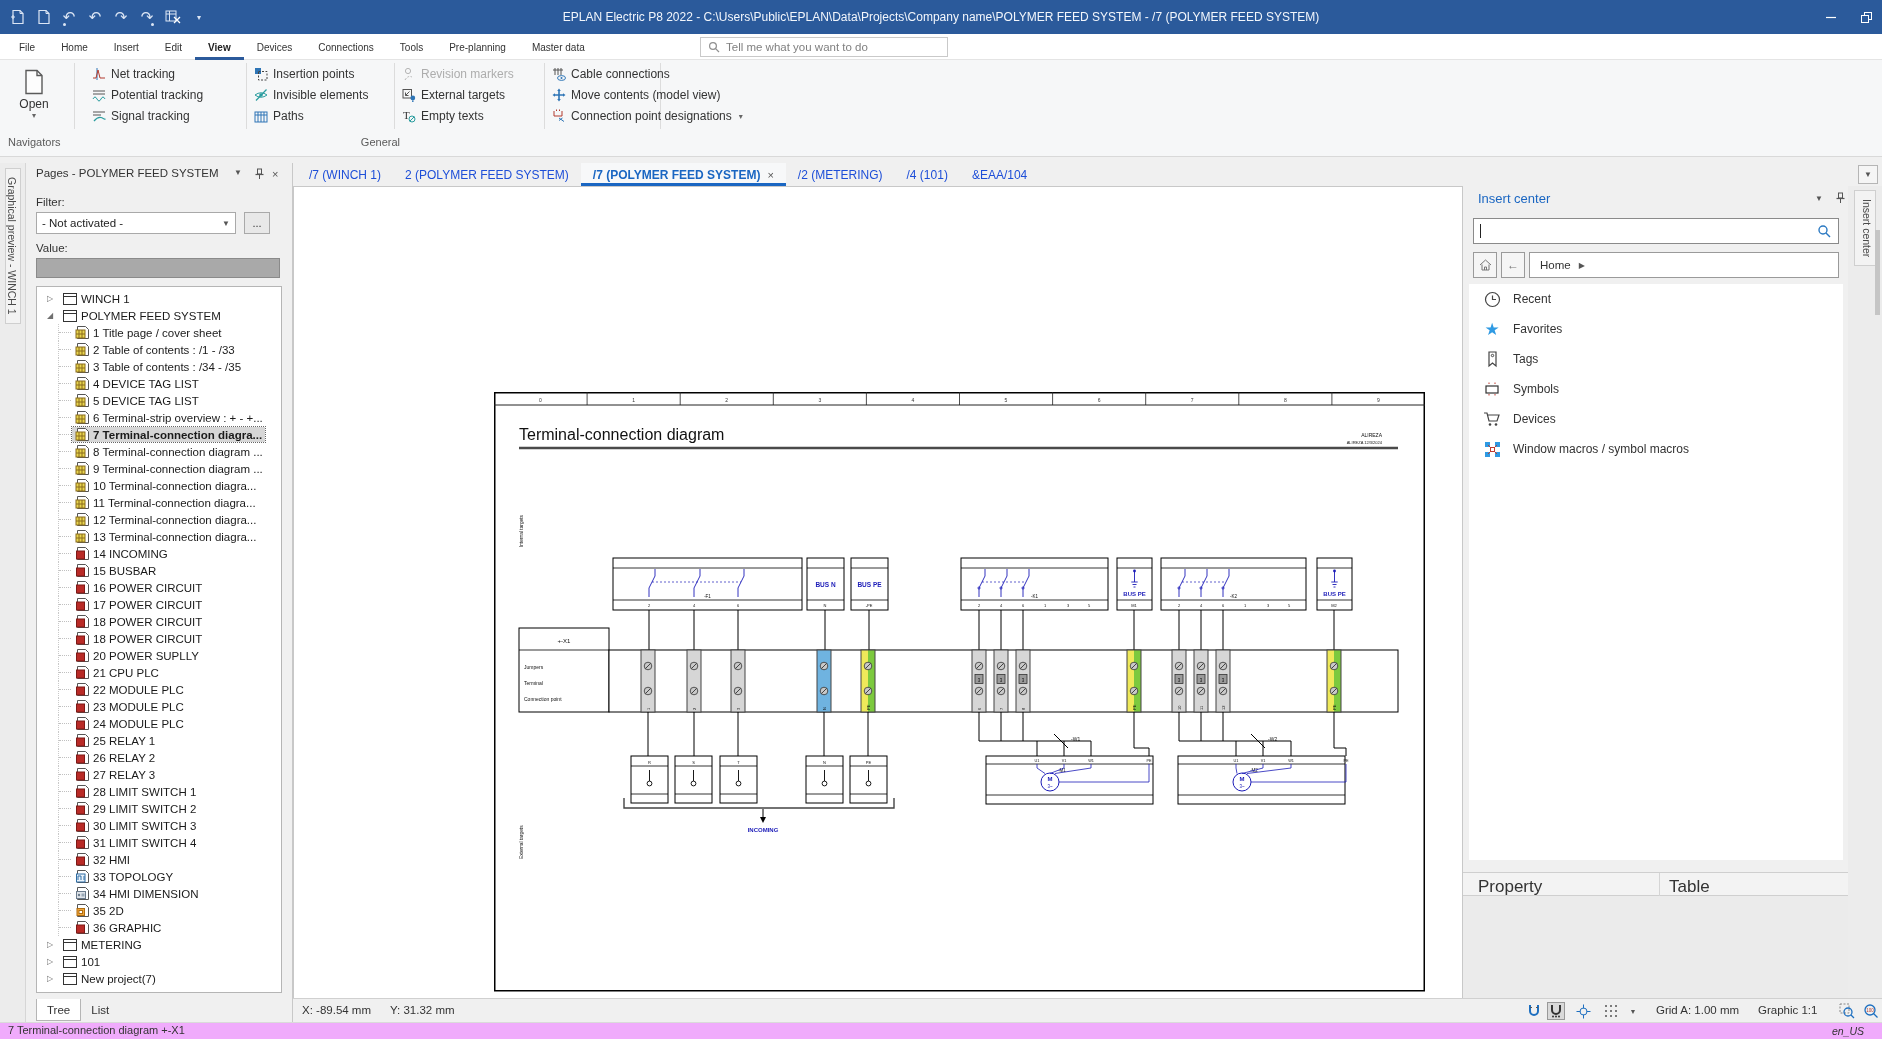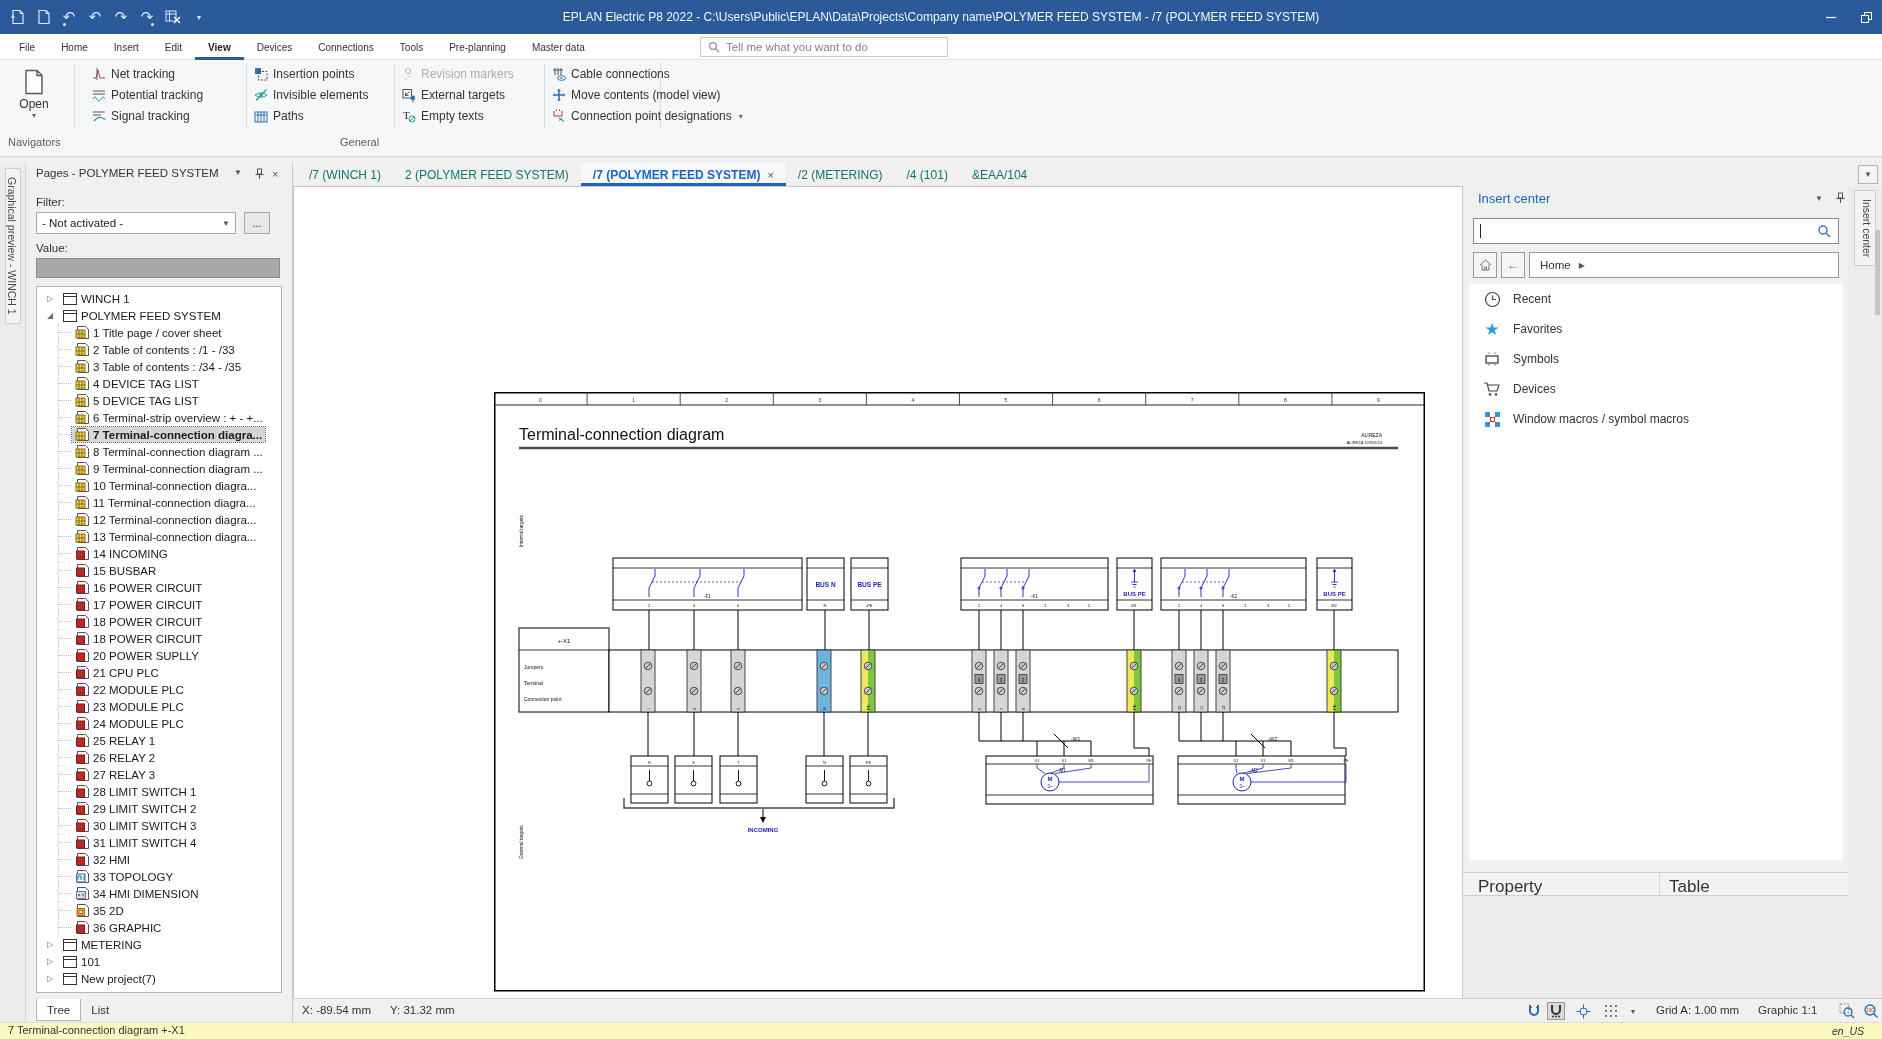--- a/index.html
+++ b/index.html
@@ -55,21 +55,21 @@
   .trow.child{padding-left:22px;}
   .trow.child::before{content:'';position:absolute;left:21px;top:0;bottom:0;border-left:1px dotted #c9c9c9;}
   .rowin{display:flex;align-items:center;gap:4px;padding:0 3px;height:15px;}
   .trow.sel .rowin{background:#d6d6d6;outline:1px dotted #666;font-weight:bold;}
   .ticon{display:inline-flex;flex:none;}
   #ptabs{left:10px;top:836px;display:flex;}
   .ptab{height:21px;padding:0 10px;font-size:11.5px;color:#333;display:flex;align-items:center;}
   .ptab.active{background:#fff;border:1px solid #b5b5b5;border-top:none;}
   
   #tabbar{left:293px;top:163px;width:1589px;height:23px;background:#f0f0f0;display:flex;align-items:stretch;padding-left:4px;box-sizing:border-box;}
-  .dtab{padding:0 12px;font-size:12px;color:#0f766e;display:flex;align-items:center;gap:7px;white-space:nowrap;}
+  .dtab{padding:0 12px;font-size:12px;color:#1d4ed8;display:flex;align-items:center;gap:7px;white-space:nowrap;}
   .dtab.active{color:#1a66c2;font-weight:bold;box-shadow:inset 0 -3px 0 #1a66c2;background:#f7f8f9;}
   .dtab .x{color:#555;font-size:11px;font-weight:normal;}
   #taboverflow{left:1858px;top:165px;width:20px;height:19px;background:#f5f5f5;border:1px solid #b5b5b5;box-sizing:border-box;
                display:flex;align-items:center;justify-content:center;font-size:8px;color:#555;}
   
   #canvas{left:293px;top:186px;width:1169px;height:812px;background:#fff;border-left:1px solid #c8c8c8;border-top:1px solid #c8c8c8;box-sizing:border-box;overflow:hidden;}
   #sheet{position:absolute;left:200px;top:205px;}
   
   #insertpanel{left:1462px;top:186px;width:386px;height:812px;background:#f0f0f0;border-left:1px solid #c8c8c8;box-sizing:border-box;}
   #ictitle{left:15px;top:5px;font-size:13px;color:#1a66c2;}
@@ -89,21 +89,21 @@
   #propbody{left:0;top:710px;width:386px;height:102px;background:#ebebeb;}
   
   #rightstrip{left:1848px;top:186px;width:34px;height:812px;background:#ececec;}
   #rightstrip .vtab{margin:4px auto 0 auto;display:block;width:16px;}
   #rsbthumb{left:1875px;top:230px;width:5px;height:85px;background:#c5c5c5;}
   
   #statusbar{left:293px;top:998px;width:1589px;height:24px;background:#f0f0f0;border-top:1px solid #d0d0d0;box-sizing:border-box;}
   .stext{top:5px;font-size:11.5px;color:#333;white-space:nowrap;}
   .sicon{top:3px;width:18px;height:18px;display:flex;align-items:center;justify-content:center;}
   .sicon.pressed{background:#d9d9d9;border:1px solid #999;box-sizing:border-box;}
-  #bottombar{left:0;top:1022px;width:1882px;height:17px;background:#fef9c3;border-top:1px solid #dadada;box-sizing:border-box;}
+  #bottombar{left:0;top:1022px;width:1882px;height:17px;background:#f0abfc;border-top:1px solid #dadada;box-sizing:border-box;}
   #docstatus{left:8px;top:1px;font-size:11px;color:#333;}
   #locale{left:1832px;top:2px;font-size:10.5px;color:#333;font-style:italic;}
 </style>
 </head>
 <body>
 
 <div id="titlebar" class="abs">
   <div id="qat" class="abs">
     <span class="qicon">
       <svg width="15" height="16" viewBox="0 0 15 16">
@@ -289,21 +289,21 @@
           <line x1="4.5" y1="2" x2="4.5" y2="0.5" stroke="#b23b2e"></line>
           <line x1="7.5" y1="2" x2="7.5" y2="0.5" stroke="#b23b2e"></line>
           <path d="M7 9 l5 3.5 m-5 -1 l3.5 -2.5" stroke="#2e75b6"></path>
         </svg>
       <span>Connection point designations</span>
       <span class="dd">▾</span>
     </div>
   </div>
 
   <div class="glabel abs" style="left:8px;">Navigators</div>
-  <div class="glabel abs" style="left:340px;width:60px;text-align:left;">General</div>
+  <div class="glabel abs" style="left:340px;width:60px;text-align:right;">General</div>
 </div>
 
 <div id="leftstrip" class="abs">
   <div class="vtab" style="margin:5px auto 0 auto;display:block;width:16px;box-sizing:border-box;">Graphical preview - WINCH 1</div>
 </div>
 
 <div id="pagespanel" class="abs">
   <div id="pheader" class="abs">Pages - POLYMER FEED SYSTEM</div>
   <span class="phicon abs" style="left:208px;font-size:8px;">▼</span>
   <span class="phicon abs" style="left:228px;">
@@ -1274,20 +1274,29 @@
         <span>Recent</span>
       </div>
       <div class="icitem">
         <span class="iico">
           <span style="color:#2f9ae3;font-size:17px;line-height:17px;">★</span>
         </span>
         <span>Favorites</span>
       </div>
       <div class="icitem">
         <span class="iico">
+          <svg width="15" height="17" viewBox="0 0 15 17">
+            <path d="M4 1 h7 v14 l-3.5 -3 L4 15 z" fill="none" stroke="#444" stroke-width="1.2"></path>
+            <circle cx="7.5" cy="4.5" r="1.2" fill="none" stroke="#444"></circle>
+          </svg>
+        </span>
+        <span>Tags</span>
+      </div>
+      <div class="icitem">
+        <span class="iico">
           <svg width="18" height="16" viewBox="0 0 18 16">
             <rect x="3" y="5" width="12" height="7" fill="none" stroke="#333" stroke-width="1.2"></rect>
             <g stroke="#c23b2e">
               <line x1="6" y1="1.5" x2="6" y2="3"></line>
               <line x1="12" y1="1.5" x2="12" y2="3"></line>
               <line x1="6" y1="13" x2="6" y2="14.5"></line>
               <line x1="12" y1="13" x2="12" y2="14.5"></line>
             </g>
           </svg>
         </span>

